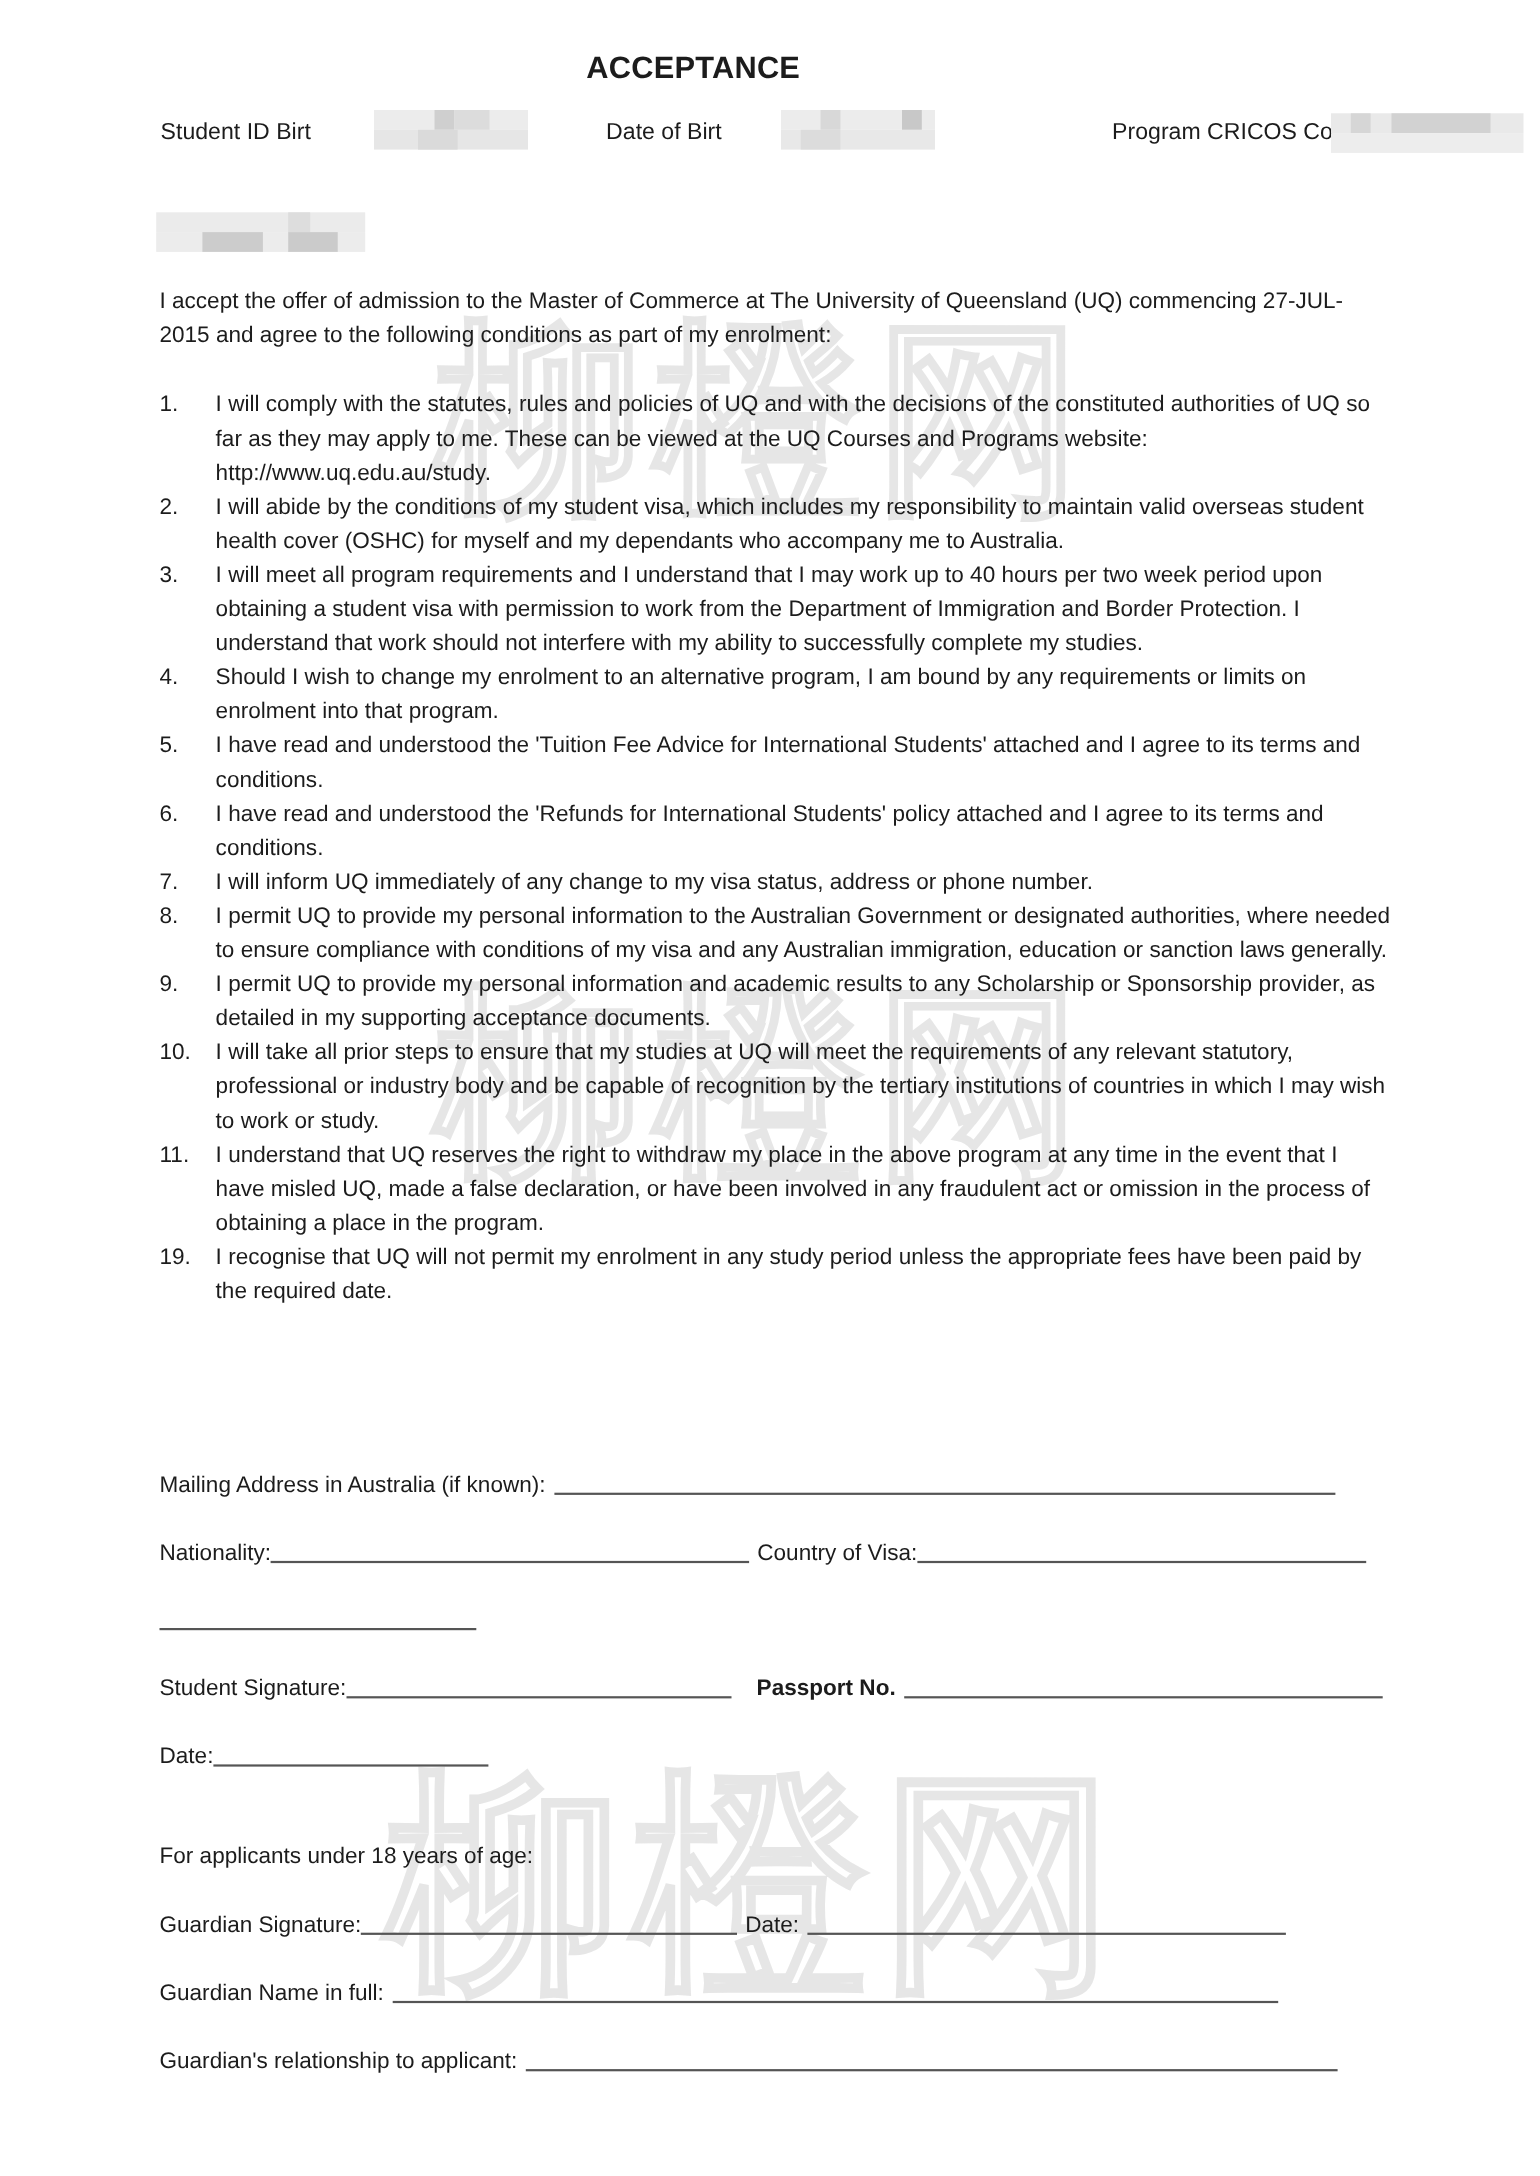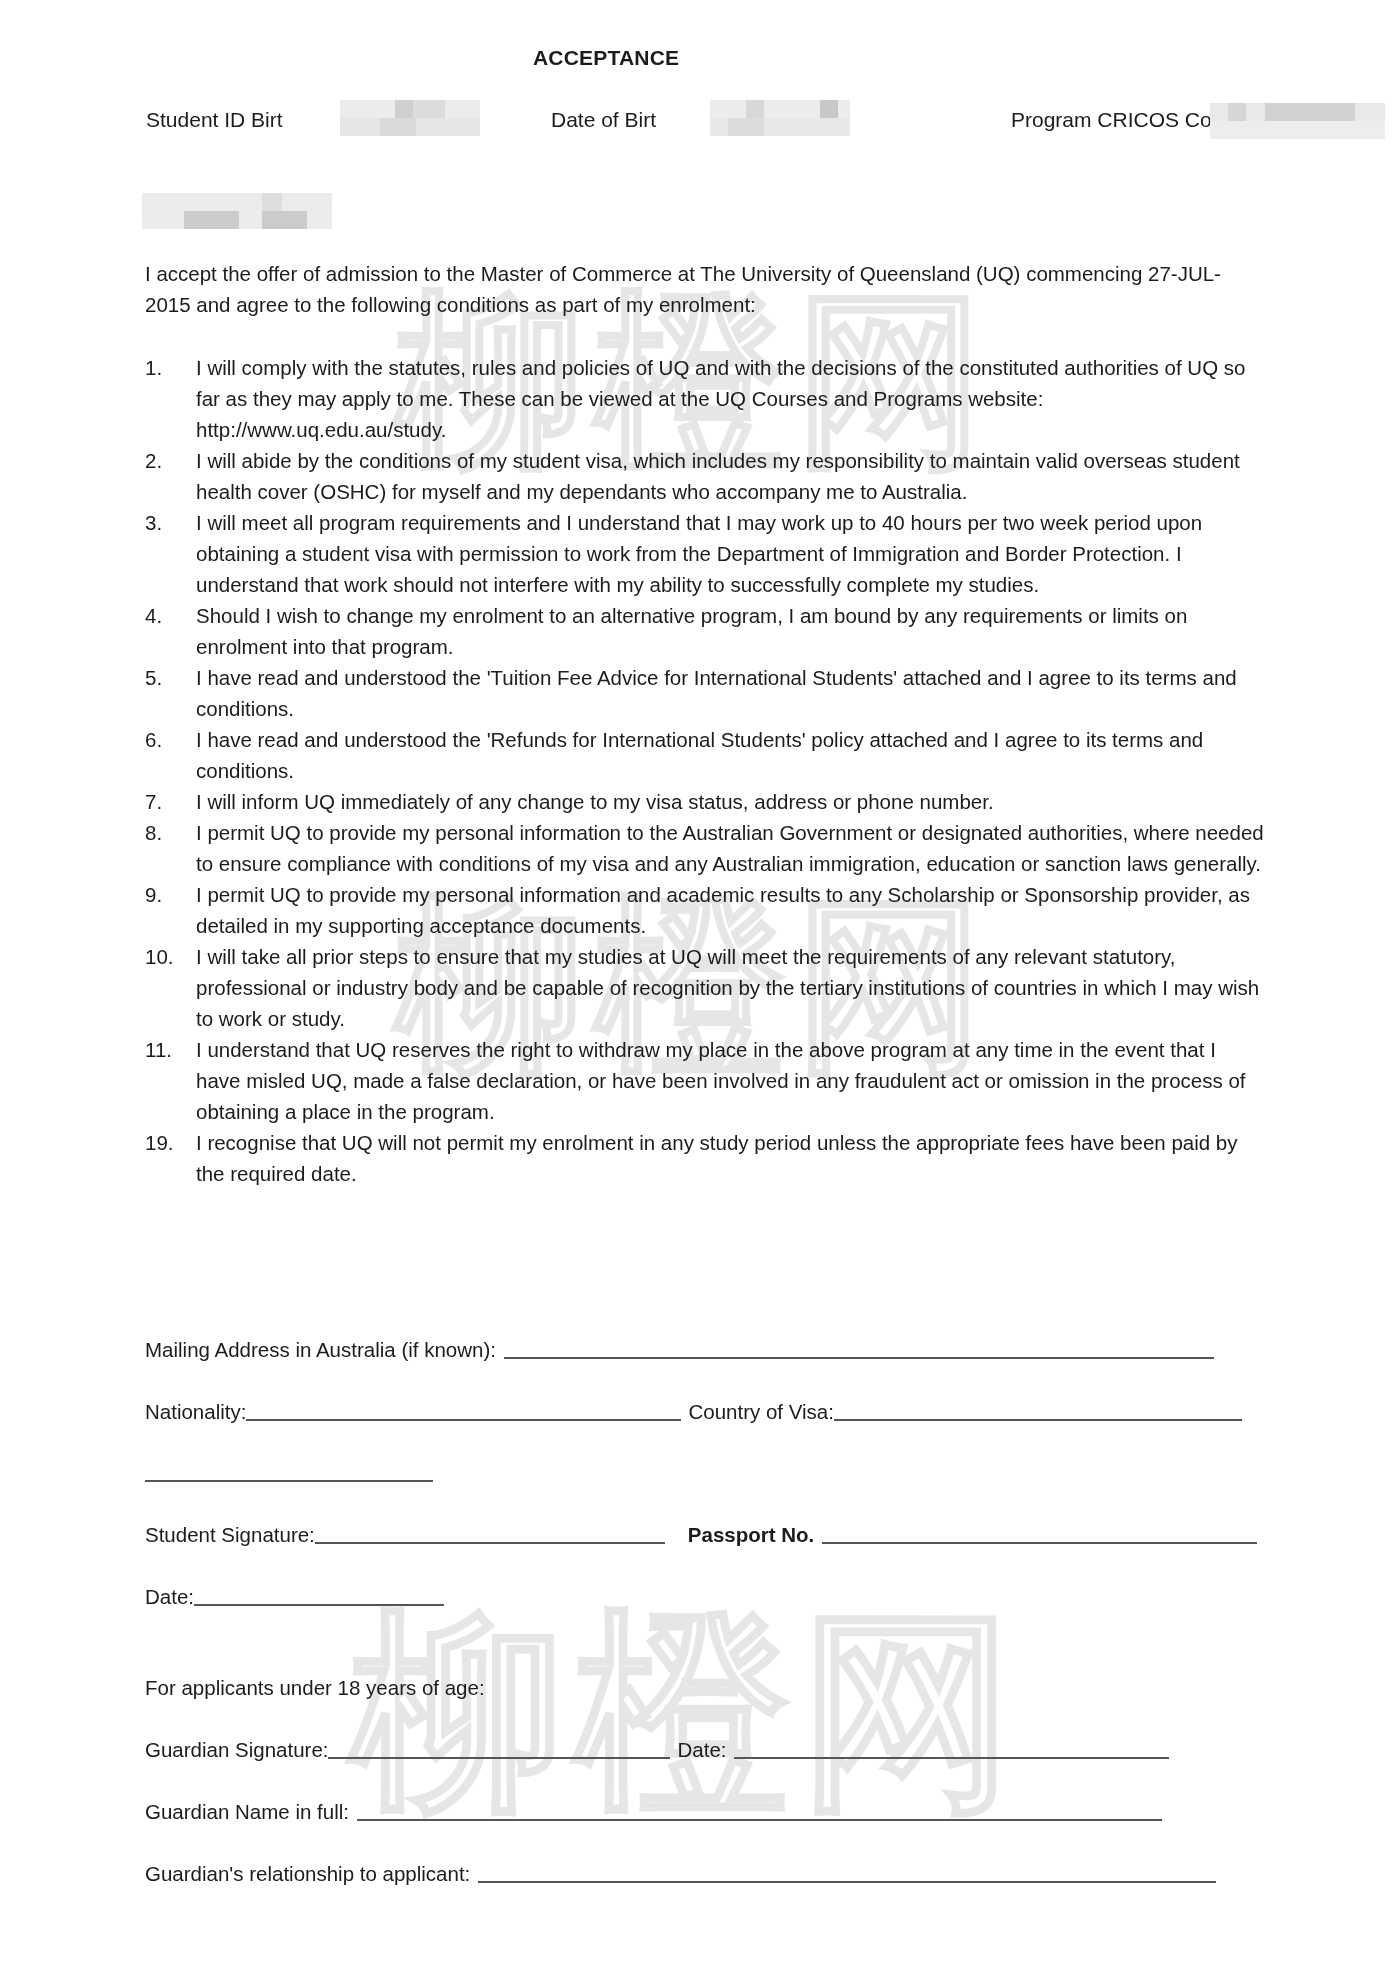--- a/index.html
+++ b/index.html
@@ -1,21 +1,21 @@
 <!DOCTYPE html>
 <html><head>
 <meta charset="utf-8">
 <style>
   html, body { margin: 0; padding: 0; background: #ffffff; }
   body {
     width: 1400px; height: 1978px; position: relative; overflow: hidden;
     font-family: "Liberation Sans", sans-serif; color: #1c1c1c;
   }
   .abs { position: absolute; }
-  .title { left: 533px; top: 46px; font-size: 21px; font-weight: bold; letter-spacing: 0.2px; }
+  .title { left: 533px; top: 46px; font-size: 28px; font-weight: bold; letter-spacing: 0.2px; }
   .hdr { top: 108px; font-size: 21px; white-space: nowrap; }
   .redact { position: absolute; height: 36px; }
   .redact .px { position: absolute; height: 18px; }
   .intro { left: 145px; top: 258px; width: 1120px; font-size: 20.5px; line-height: 31px; }
   .list { left: 145px; top: 352px; width: 1120px; font-size: 20.5px; line-height: 31px; margin: 0; padding: 0; list-style: none; }
   .list li { position: relative; padding-left: 51px; }
   .list .num { position: absolute; left: 0; top: 0; }
   .form-row { left: 145px; font-size: 20.5px; white-space: nowrap; display: flex; align-items: flex-end; }
   .blank { display: inline-block; border-bottom: 2px solid #555; height: 20px; margin-bottom: 3px; }
   .label { display: inline-block; }

